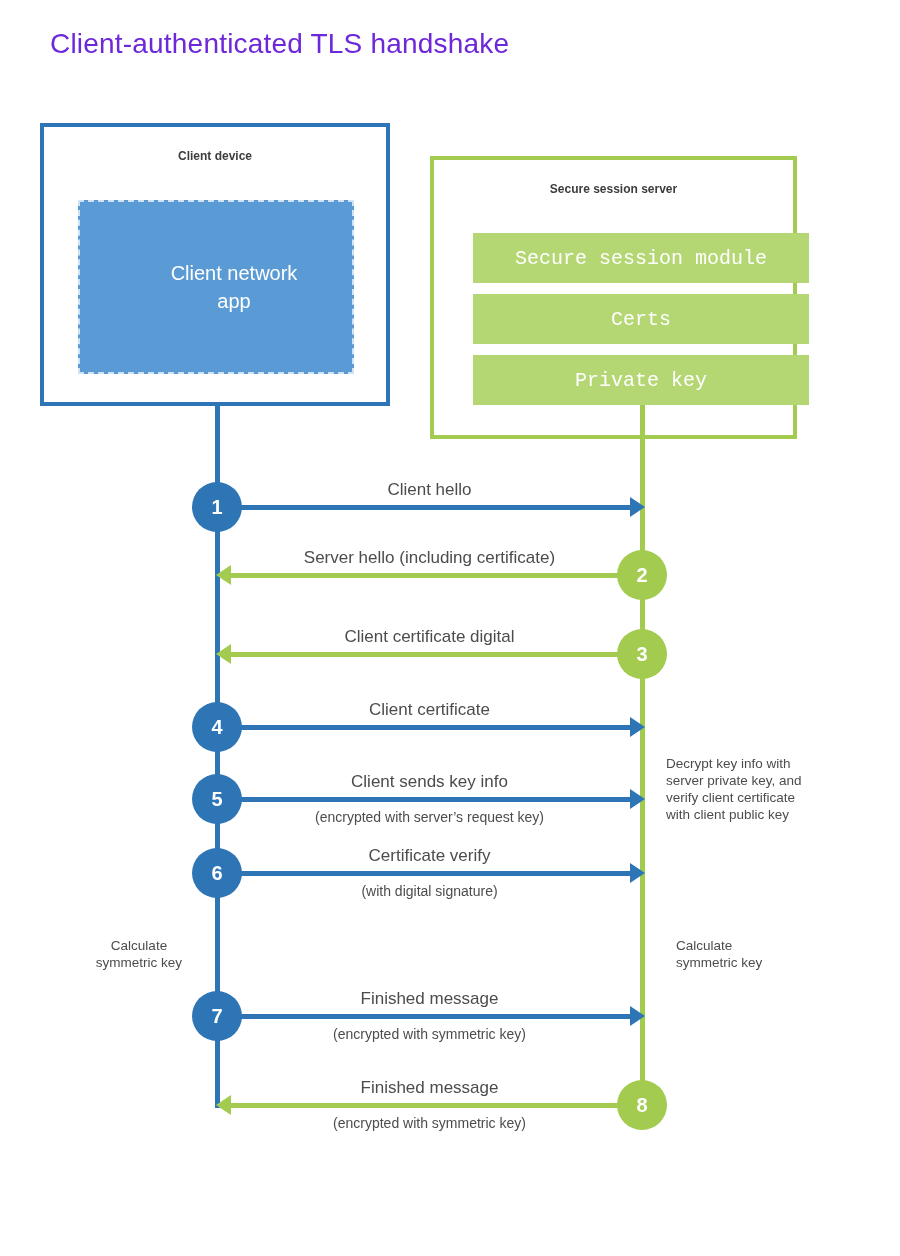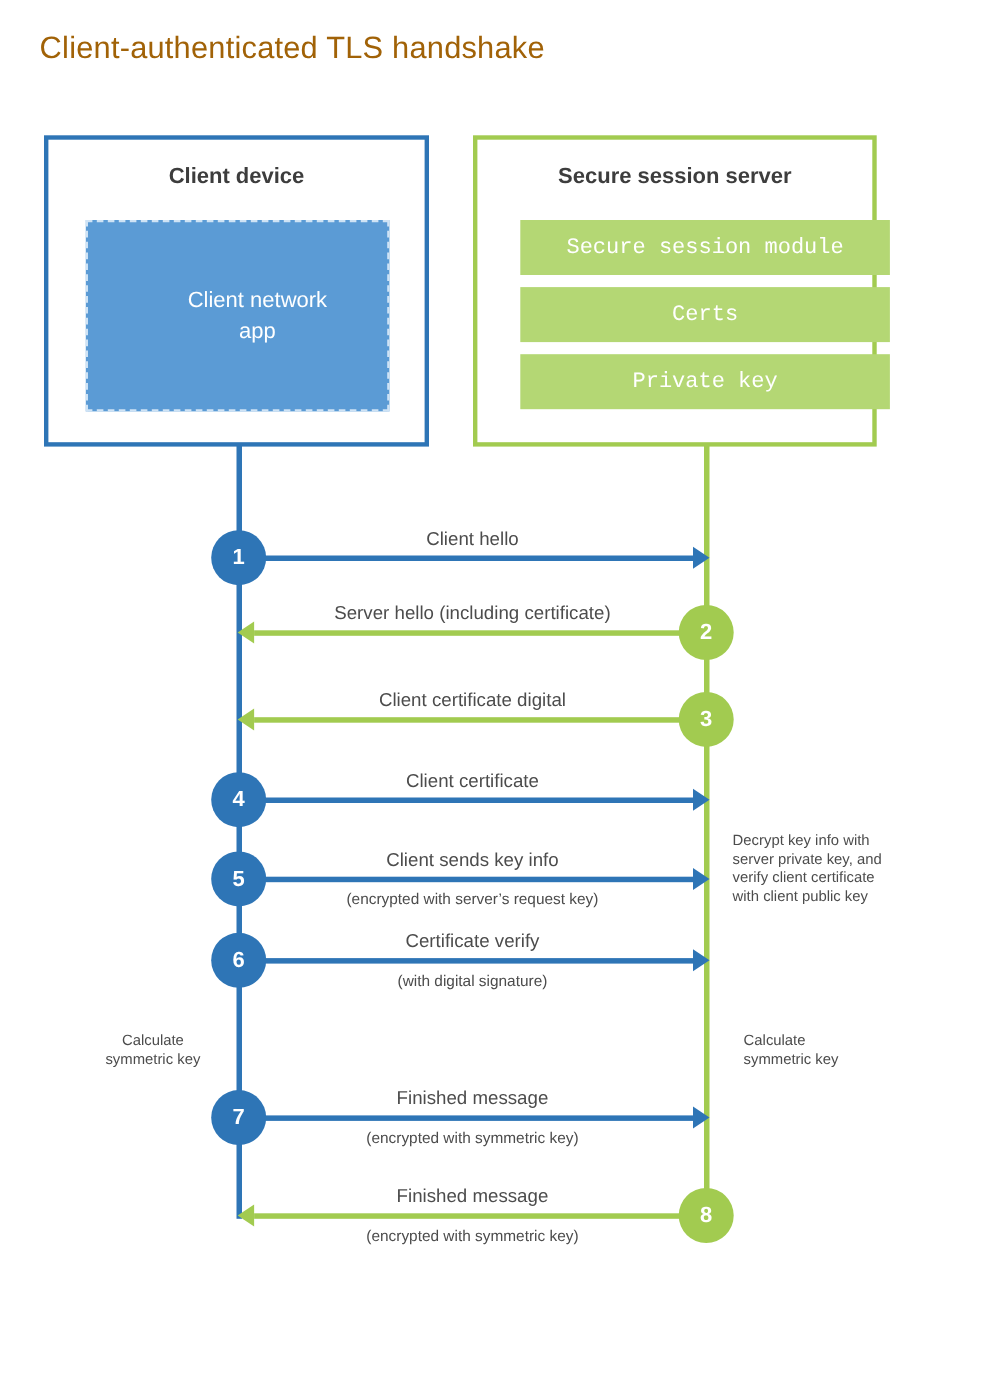--- a/index.html
+++ b/index.html
@@ -1,26 +1,26 @@
 <!DOCTYPE html>
 <html><head>
 <meta charset="utf-8">
 <style>
   * { margin:0; padding:0; box-sizing:border-box; }
   body { background:#ffffff; font-family:"Liberation Sans","DejaVu Sans",sans-serif; }
   .canvas { position:relative; width:900px; height:1256px; background:#ffffff; overflow:hidden; }
 
-  .main-title { position:absolute; left:36px; top:28px; font-size:28px; font-weight:300;
-                color:#a16207; letter-spacing:.2px; }
+  .main-title { position:absolute; left:50px; top:28px; font-size:28px; font-weight:300;
+                color:#6d28d9; letter-spacing:.2px; }
 
   
   .actor-box { position:absolute; top:123px; height:283px; background:#fff; }
   .client-box { left:40px;  width:350px; border:4px solid #2e75b6; }
-  .server-box { left:430px; width:367px; border:4px solid #a2cb50; }
-  .box-title { margin-top:22px; text-align:center; font-size:20px; font-weight:bold; color:#3d3d3d; }
+  .server-box { left:430px; width:367px; border:4px solid #a2cb50;margin-top:33px; }
+  .box-title { margin-top:22px; text-align:center; font-size:12px; font-weight:bold; color:#3d3d3d; }
 
   .app-rect { position:absolute; left:34px; top:73px; width:276px; height:174px;
               background:#5b9bd5; border:2px dashed #cfe3f5;
               display:flex; align-items:center; justify-content:center;
               color:#fff; font-size:20px; line-height:1.4; text-align:center; white-space:pre-line;padding-left:36px; }
 
   .bar { position:absolute; left:39px; width:336px; height:50px; background:#b4d774;
          color:#fff; font-size:20px; display:flex; align-items:center; justify-content:center;font-family:Liberation Mono, monospace; }
   .bar1 { top:73px; } .bar2 { top:134px; } .bar3 { top:195px; }
 

